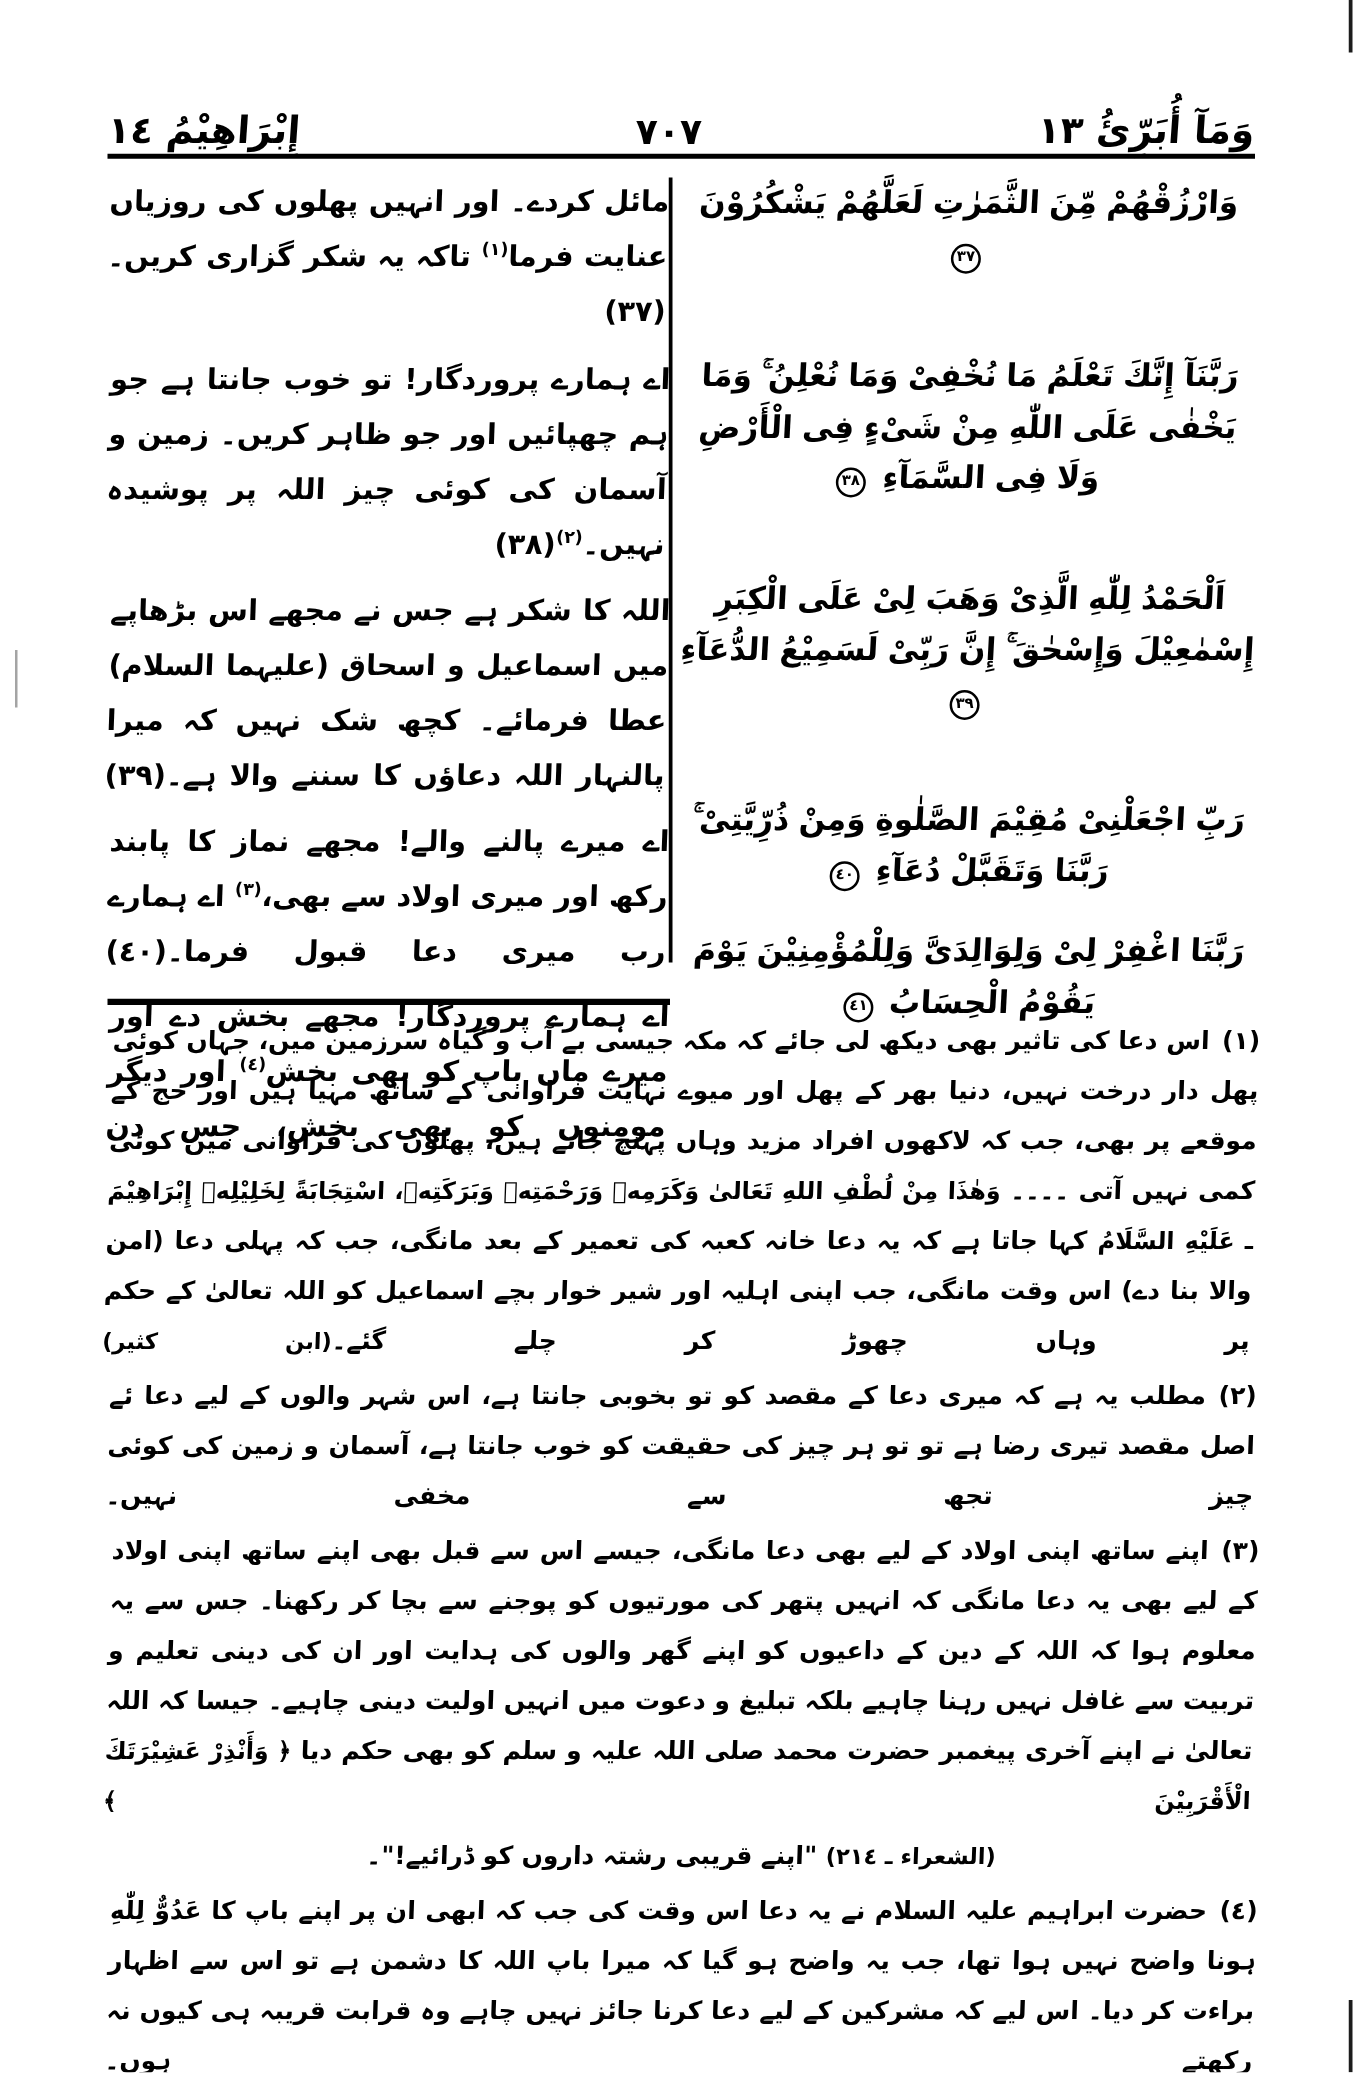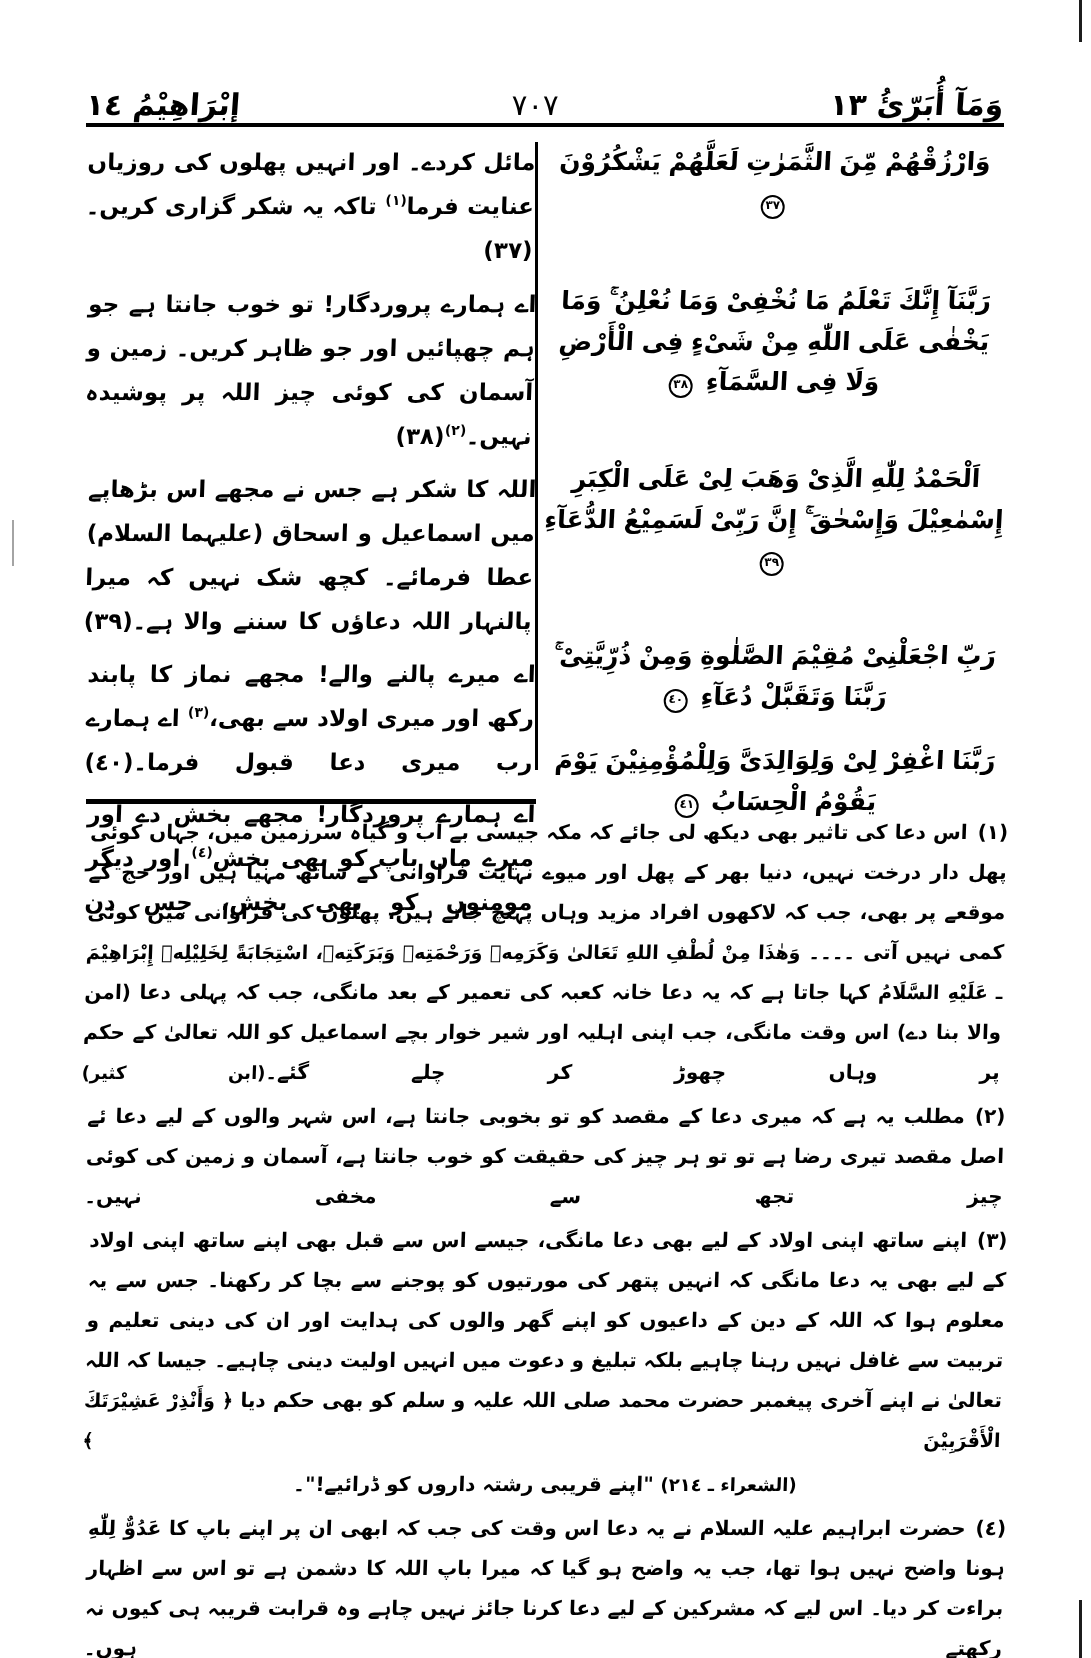--- a/index.html
+++ b/index.html
@@ -60,21 +60,21 @@
   .header-juz, .header-surah {
     font-size: 30px;
     font-weight: 700;
     letter-spacing: .5px;
     line-height: 1;
     transform: skewX(-4deg);
     white-space: nowrap;
   }
   .header-page {
     font-size: 29px;
-    font-weight: 400;
+    font-weight: 700;
     line-height: 1;
     letter-spacing: 1px;
   }
   .header-rule {
     position: absolute;
     left: 86px;
     top: 123px;
     width: 918px;
     height: 4px;
     background: #000000;

